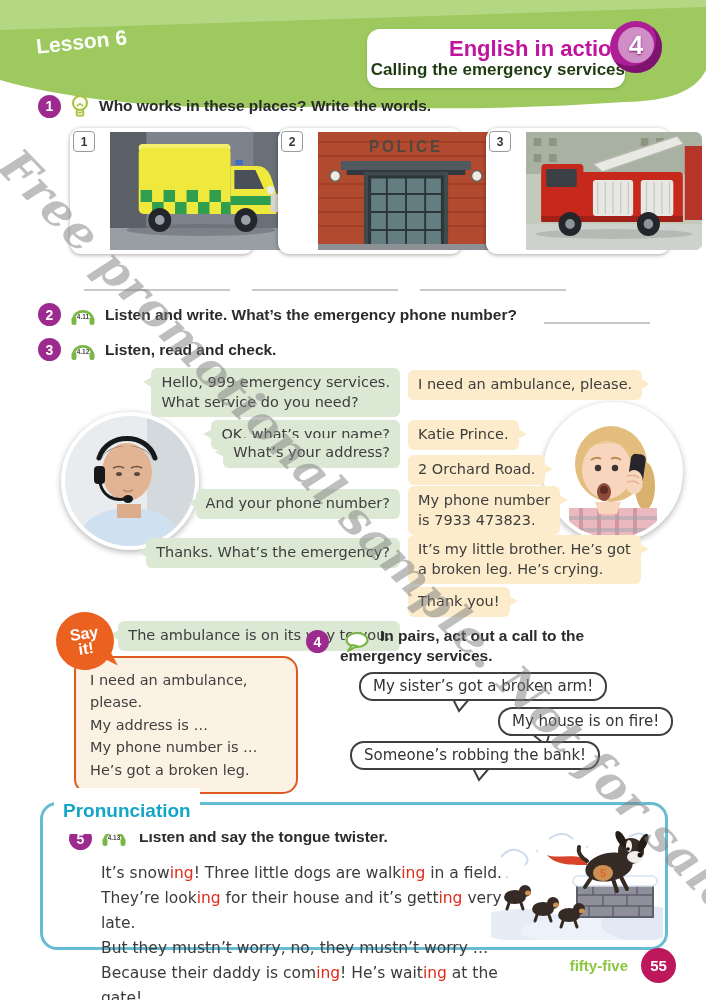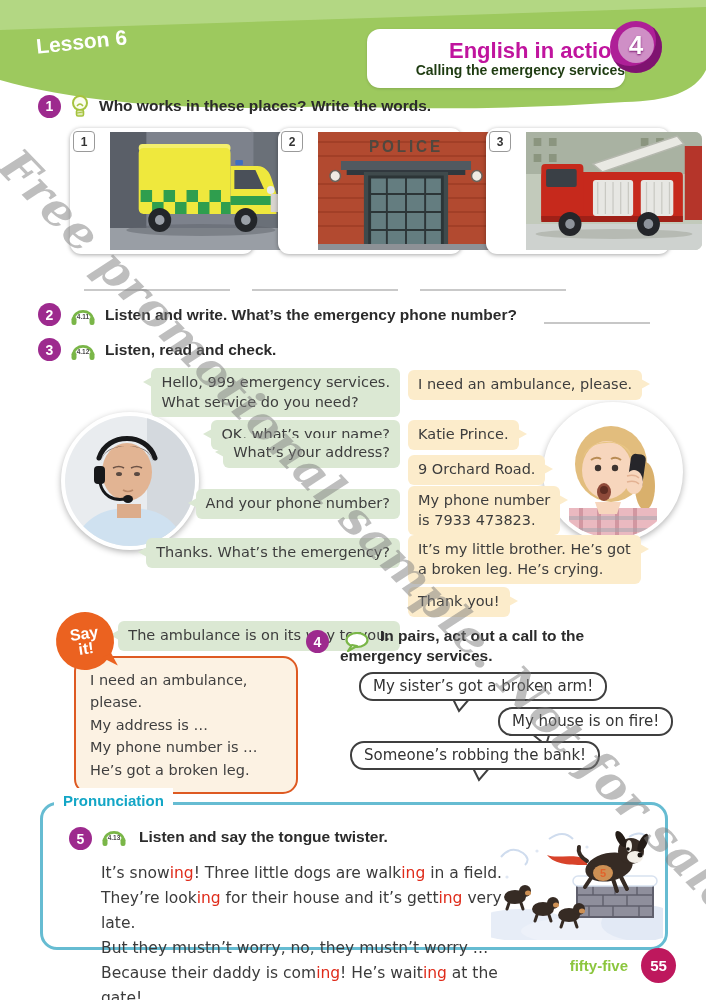--- a/index.html
+++ b/index.html
@@ -5,21 +5,21 @@
   html,body{margin:0;padding:0;background:#fff;}
   .page{position:relative;width:706px;height:1000px;background:#fff;overflow:hidden;
         font-family:"DejaVu Sans",sans-serif;color:#3c3c3c;}
   
   .header-svg{position:absolute;top:0;left:0;}
   .lesson-label{position:absolute;left:36px;top:30px;color:#fff;font-family:"Liberation Sans",sans-serif;
         font-weight:bold;font-size:21px;transform:rotate(-6deg);}
   .banner{position:absolute;left:367px;top:29px;width:258px;height:59px;background:#fff;border-radius:13px;
         display:flex;flex-direction:column;align-items:flex-end;justify-content:center;box-shadow:0 1px 3px rgba(0,0,0,.15);}
   .banner-title{color:#c0149e;font-family:"Liberation Sans",sans-serif;font-weight:bold;font-size:22px;line-height:1.05;}
-  .banner-sub{color:#1e3b11;font-family:"Liberation Sans",sans-serif;font-weight:bold;font-size:14px;}
+  .banner-sub{color:#1e3b11;font-family:"Liberation Sans",sans-serif;font-weight:bold;font-size:17px;}
   .unit-circle{position:absolute;left:610px;top:21px;width:52px;height:52px;border-radius:50%;
         background:#ae1f97;box-shadow:inset -6px -7px 0 rgba(90,10,80,.55);z-index:5;}
   .unit-inner{position:absolute;left:8px;top:6px;width:36px;height:36px;border-radius:50%;background:#cf8fc6;}
   .unit-num{position:absolute;left:0;top:0;width:52px;height:49px;display:flex;align-items:center;justify-content:center;
         color:#fff;font-family:"Liberation Sans",sans-serif;font-weight:bold;font-size:26px;text-shadow:0 1px 2px #7c1570;}
   
   .ex-row{position:absolute;display:flex;align-items:center;gap:9px;}
   .num-circle{width:23px;height:23px;border-radius:50%;background:#9d2a8e;color:#fff;flex:0 0 auto;
         font-family:"Liberation Sans",sans-serif;font-weight:bold;font-size:14px;
         display:flex;align-items:center;justify-content:center;}
@@ -57,22 +57,22 @@
         line-height:.95;text-align:center;}
   .sayit-box{position:absolute;left:74px;top:656px;width:224px;box-sizing:border-box;background:#fcf2e3;
         border:2.5px solid #de5a22;border-radius:15px;padding:11px 14px;font-size:14.5px;line-height:1.55;color:#3f3f3f;}
   
   .ex4{position:absolute;left:300px;top:624px;width:382px;height:178px;}
   .ex4-heading{position:absolute;left:40px;top:2px;width:316px;text-indent:40px;line-height:1.3;}
   .speech{position:absolute;background:#fff;border:2px solid #3f3f3f;border-radius:14px;padding:3px 12px 4px;
         font-size:15px;color:#333;white-space:nowrap;z-index:2;}
   .sp-tail{position:absolute;z-index:1;}
   
-  .pron-heading{position:absolute;left:54px;top:788px;background:#fff;padding:4px 9px;z-index:2;
-        color:#13a6c6;font-family:"Liberation Sans",sans-serif;font-weight:bold;font-size:15px;text-align:right;}
+  .pron-heading{position:absolute;left:54px;top:788px;background:#fff;padding:12px 9px;z-index:2;
+        color:#13a6c6;font-family:"Liberation Sans",sans-serif;font-weight:bold;font-size:19px;text-align:right;}
   .pron-box{position:absolute;left:40px;top:802px;width:628px;height:148px;box-sizing:border-box;
         background:#fff;border:3px solid #66bcd2;border-radius:17px;}
   .tt{position:absolute;left:58px;top:56px;width:420px;font-size:15.5px;color:#3b3b3b;}
   .tt-line{line-height:25px;}
   .tt .hl{color:#df2b1a;}
   
   .footer-word{position:absolute;right:78px;top:957px;color:#8cc63e;font-family:"Liberation Sans",sans-serif;
         font-weight:bold;font-size:15px;}
   .footer-circle{position:absolute;right:30px;top:948px;width:35px;height:35px;border-radius:50%;background:#be185d;
         color:#fff;display:flex;align-items:center;justify-content:center;
@@ -309,21 +309,21 @@
         <path d="M80,70 q8,-2 12,2 M80,76 q8,-2 12,2" stroke="#e3b293" stroke-width="1.5" fill="none"></path>
       </svg>
     </div>
 
     <div class="bubble op-bubble" style="top:2px;">Hello, 999 emergency services.
 What service do you need?</div>
     <div class="bubble ca-bubble" style="top:4px;">I need an ambulance, please.</div>
     <div class="bubble op-bubble" style="top:54px;">OK, what’s your name?</div>
     <div class="bubble ca-bubble" style="top:54px;">Katie Prince.</div>
     <div class="bubble op-bubble" style="top:72px;">What’s your address?</div>
-    <div class="bubble ca-bubble" style="top:89px;">9 Orchard Road.</div>
+    <div class="bubble ca-bubble" style="top:89px;">2 Orchard Road.</div>
     <div class="bubble op-bubble" style="top:123px;">And your phone number?</div>
     <div class="bubble ca-bubble" style="top:120px;">My phone number
 is 7933 473823.</div>
     <div class="bubble op-bubble" style="top:172px;">Thanks. What’s the emergency?</div>
     <div class="bubble ca-bubble" style="top:169px;">It’s my little brother. He’s got
 a broken leg. He’s crying.</div>
     <div class="bubble op-bubble" style="top:221px;margin-top:34px;">The ambulance is on its way to you.</div>
     <div class="bubble ca-bubble" style="top:221px;">Thank you!</div>
   </div>
 

